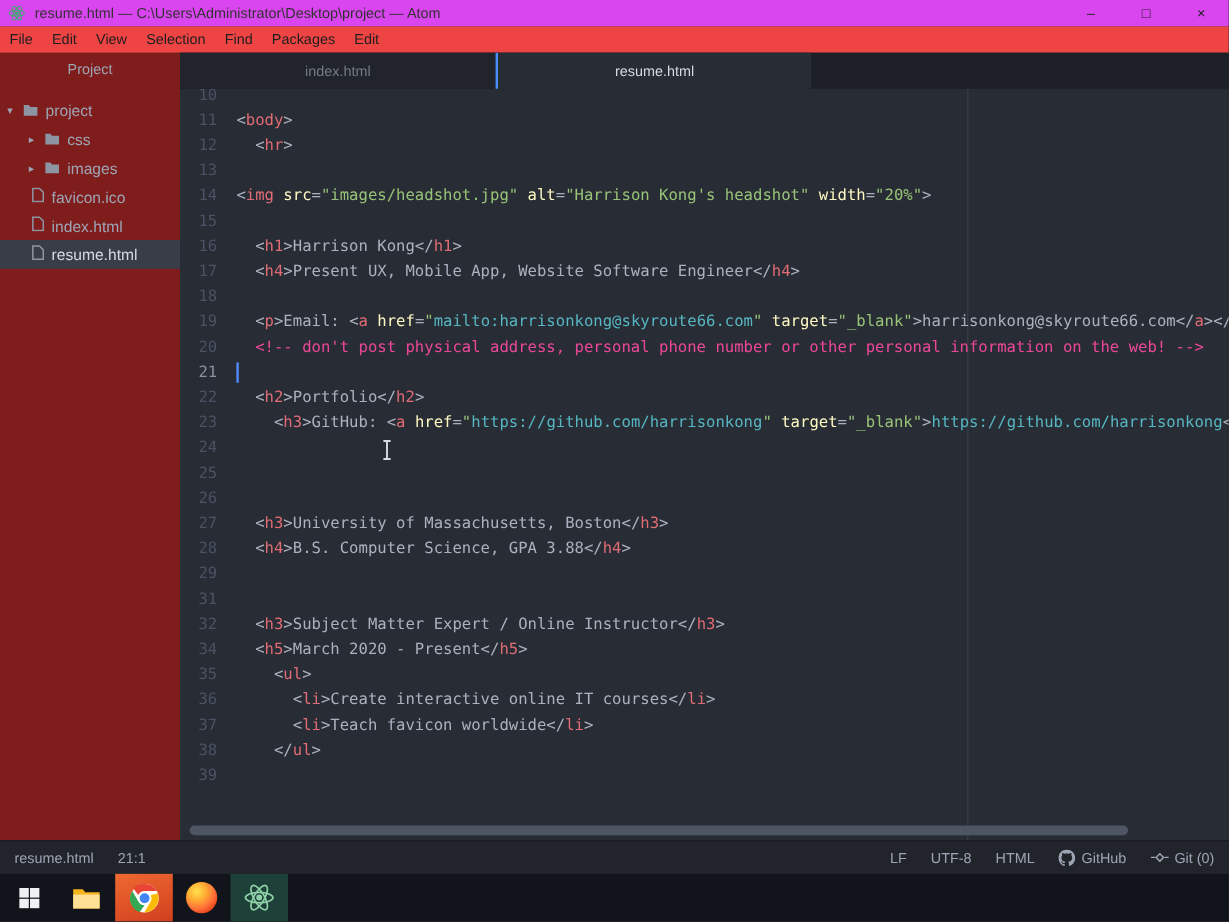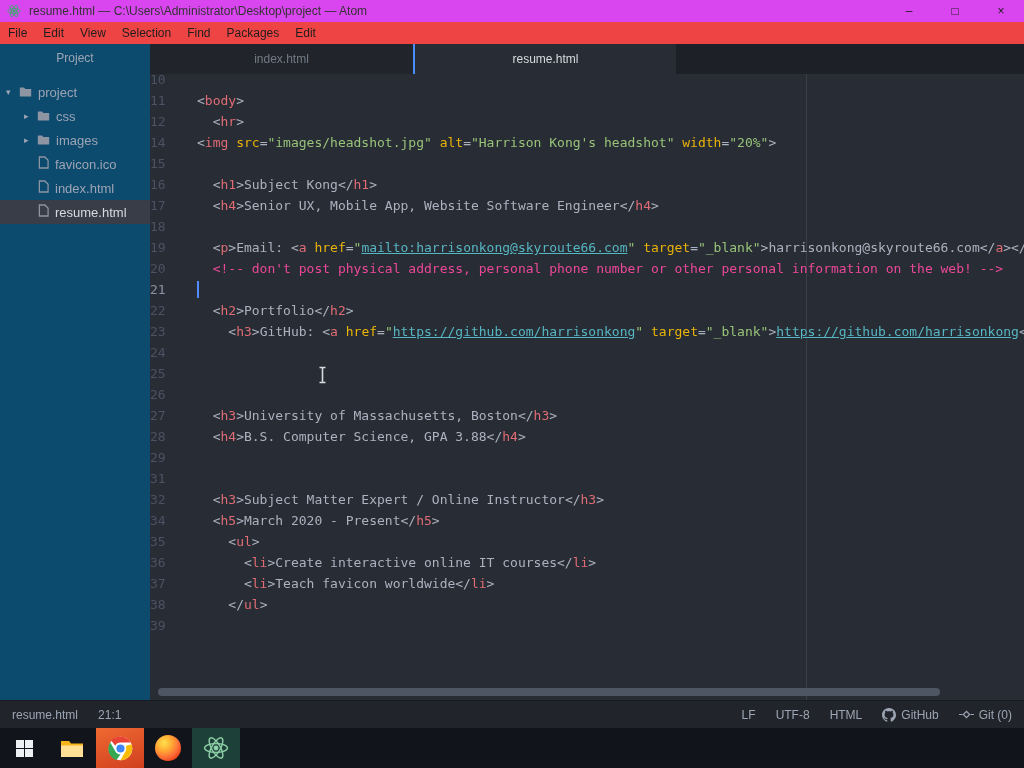--- a/index.html
+++ b/index.html
@@ -11,50 +11,50 @@
   .app-icon{display:flex;align-items:center}
   .title-text{font-size:12px;color:#333;margin-left:8px;white-space:nowrap}
   .win-controls{position:absolute;right:0;top:0;height:22px;display:flex}
   .win-btn{width:46px;height:22px;display:flex;align-items:center;justify-content:center;font-size:12px;color:#222}
 
   
   .menubar{position:absolute;top:22px;left:0;right:0;height:22px;background:#ef4444;display:flex;align-items:center}
   .menu-item{font-size:12px;color:#1e1e1e;padding:0 8px}
 
   
-  .tree{position:absolute;top:44px;left:0;width:150px;bottom:68px;background:#0c4a6e;overflow:hidden;z-index:2}
+  .tree{position:absolute;top:44px;left:0;width:150px;bottom:68px;background:#7f1d1d;overflow:hidden;z-index:2}
   .tree-header{height:28px;display:flex;align-items:center;justify-content:center;color:#9da5b4;font-size:12px}
   .tree-list{padding-top:8px}
   .tree-row{height:24px;display:flex;align-items:center;color:#9da5b4;font-size:13px;white-space:nowrap}
   .tree-row.selected{background:#383d48;color:#d7dae0}
   .tree-row.d0{padding-left:6px}
   .tree-row.d1f{padding-left:24px}
-  .tree-row.d1file{padding-left:38px}
+  .tree-row.d1file{padding-left:26px}
   .chev{width:13px;font-size:9px;color:#9da5b4}
   .icon-svg{margin-right:6px;flex:none}
 
   
   .editor{position:absolute;top:44px;left:150px;right:0;bottom:68px;background:#282c34}
   .tabbar{position:absolute;top:0;left:0;right:0;height:30px;background:#1d2127;display:flex}
   .tab{width:263px;display:flex;align-items:center;justify-content:center;font-size:12px;color:#747b86;background:#21252b}
   .tab.active{background:#282c34;color:#d7dae0;border-left:2px solid #4a8df8}
   .code-area{position:absolute;top:30px;left:0;right:0;bottom:0;overflow:hidden}
   .guide{position:absolute;top:0;bottom:0;left:656px;width:1px;background:#3b4048}
   .code-lines{margin-top:-5px;position:relative}
   .line-row{display:flex;height:21px}
-  .gutter-num{flex:none;width:47px;padding-right:16px;text-align:left;color:#4b5263;font:13px/21px "DejaVu Sans Mono",monospace}
+  .gutter-num{flex:none;width:47px;padding-right:16px;text-align:right;color:#4b5263;font:13px/21px "DejaVu Sans Mono",monospace}
   .gutter-num.cur{color:#8b93a3}
   pre.code{font:13px/21px "DejaVu Sans Mono",monospace;white-space:pre;position:relative;overflow:visible}
   .tk-pun{color:#abb2bf}
   .tk-tag{color:#e06c75}
-  .tk-att{color:#eab308}
+  .tk-att{color:#fef9c3}
   .tk-str{color:#98c379}
   .tk-txt{color:#abb2bf}
   .tk-com{color:#ec4899;}
-  .tk-lnk{color:#56b6c2;text-decoration:underline}
+  .tk-lnk{color:#56b6c2;}
   .caret{position:absolute;left:0;top:2px;width:2px;height:17px;background:#528bff}
   .hscrollbar{position:absolute;left:8px;bottom:4px;width:782px;height:8px;background:#4e5664;border-radius:4px}
 
   
   .statusbar{position:absolute;left:0;right:0;bottom:40px;height:28px;background:#21252b;border-top:1px solid #181b20;display:flex;align-items:center;justify-content:space-between;color:#9da5b4;font-size:12px;padding:0 12px;z-index:3}
   .status-left,.status-right{display:flex;align-items:center;gap:20px}
   .status-item{display:flex;align-items:center;gap:5px;white-space:nowrap}
 
   
   .taskbar{position:absolute;left:0;right:0;bottom:0;height:40px;background:#11141a;display:flex;align-items:stretch}
@@ -163,34 +163,38 @@
           </div>
           <div class="line-row">
             <div class="gutter-num">11</div>
             <pre class="code"><span class="tk-pun">&lt;</span><span class="tk-tag">body</span><span class="tk-pun">&gt;</span></pre>
           </div>
           <div class="line-row">
             <div class="gutter-num">12</div>
             <pre class="code"><span class="tk-pun">  &lt;</span><span class="tk-tag">hr</span><span class="tk-pun">&gt;</span></pre>
           </div>
           <div class="line-row">
+            <div class="gutter-num">13</div>
+            <pre class="code"></pre>
+          </div>
+          <div class="line-row">
             <div class="gutter-num">14</div>
             <pre class="code"><span class="tk-pun">&lt;</span><span class="tk-tag">img</span><span class="tk-pun"> </span><span class="tk-att">src</span><span class="tk-pun">=</span><span class="tk-str">"images/headshot.jpg"</span><span class="tk-pun"> </span><span class="tk-att">alt</span><span class="tk-pun">=</span><span class="tk-str">"Harrison Kong's headshot"</span><span class="tk-pun"> </span><span class="tk-att">width</span><span class="tk-pun">=</span><span class="tk-str">"20%"</span><span class="tk-pun">&gt;</span></pre>
           </div>
           <div class="line-row">
             <div class="gutter-num">15</div>
             <pre class="code"></pre>
           </div>
           <div class="line-row">
             <div class="gutter-num">16</div>
-            <pre class="code"><span class="tk-pun">  &lt;</span><span class="tk-tag">h1</span><span class="tk-pun">&gt;</span><span class="tk-txt">Subject Kong</span><span class="tk-pun">&lt;/</span><span class="tk-tag">h1</span><span class="tk-pun">&gt;</span></pre>
+            <pre class="code"><span class="tk-pun">  &lt;</span><span class="tk-tag">h1</span><span class="tk-pun">&gt;</span><span class="tk-txt">Harrison Kong</span><span class="tk-pun">&lt;/</span><span class="tk-tag">h1</span><span class="tk-pun">&gt;</span></pre>
           </div>
           <div class="line-row">
             <div class="gutter-num">17</div>
-            <pre class="code"><span class="tk-pun">  &lt;</span><span class="tk-tag">h4</span><span class="tk-pun">&gt;</span><span class="tk-txt">Senior UX, Mobile App, Website Software Engineer</span><span class="tk-pun">&lt;/</span><span class="tk-tag">h4</span><span class="tk-pun">&gt;</span></pre>
+            <pre class="code"><span class="tk-pun">  &lt;</span><span class="tk-tag">h4</span><span class="tk-pun">&gt;</span><span class="tk-txt">Present UX, Mobile App, Website Software Engineer</span><span class="tk-pun">&lt;/</span><span class="tk-tag">h4</span><span class="tk-pun">&gt;</span></pre>
           </div>
           <div class="line-row">
             <div class="gutter-num">18</div>
             <pre class="code"></pre>
           </div>
           <div class="line-row">
             <div class="gutter-num">19</div>
             <pre class="code"><span class="tk-pun">  &lt;</span><span class="tk-tag">p</span><span class="tk-pun">&gt;</span><span class="tk-txt">Email: </span><span class="tk-pun">&lt;</span><span class="tk-tag">a</span><span class="tk-pun"> </span><span class="tk-att">href</span><span class="tk-pun">=</span><span class="tk-str">"</span><span class="tk-lnk">mailto:harrisonkong@skyroute66.com</span><span class="tk-str">"</span><span class="tk-pun"> </span><span class="tk-att">target</span><span class="tk-pun">=</span><span class="tk-str">"_blank"</span><span class="tk-pun">&gt;</span><span class="tk-txt">harrisonkong@skyroute66.com</span><span class="tk-pun">&lt;/</span><span class="tk-tag">a</span><span class="tk-pun">&gt;&lt;/</span></pre>
           </div>
           <div class="line-row">

